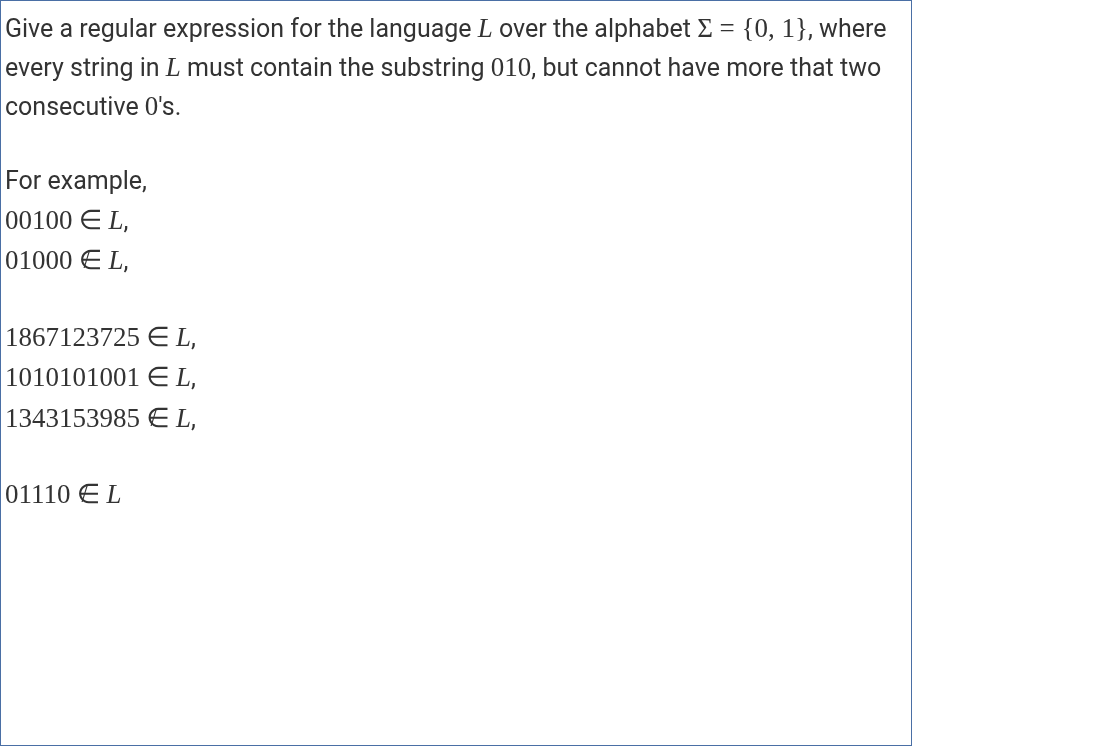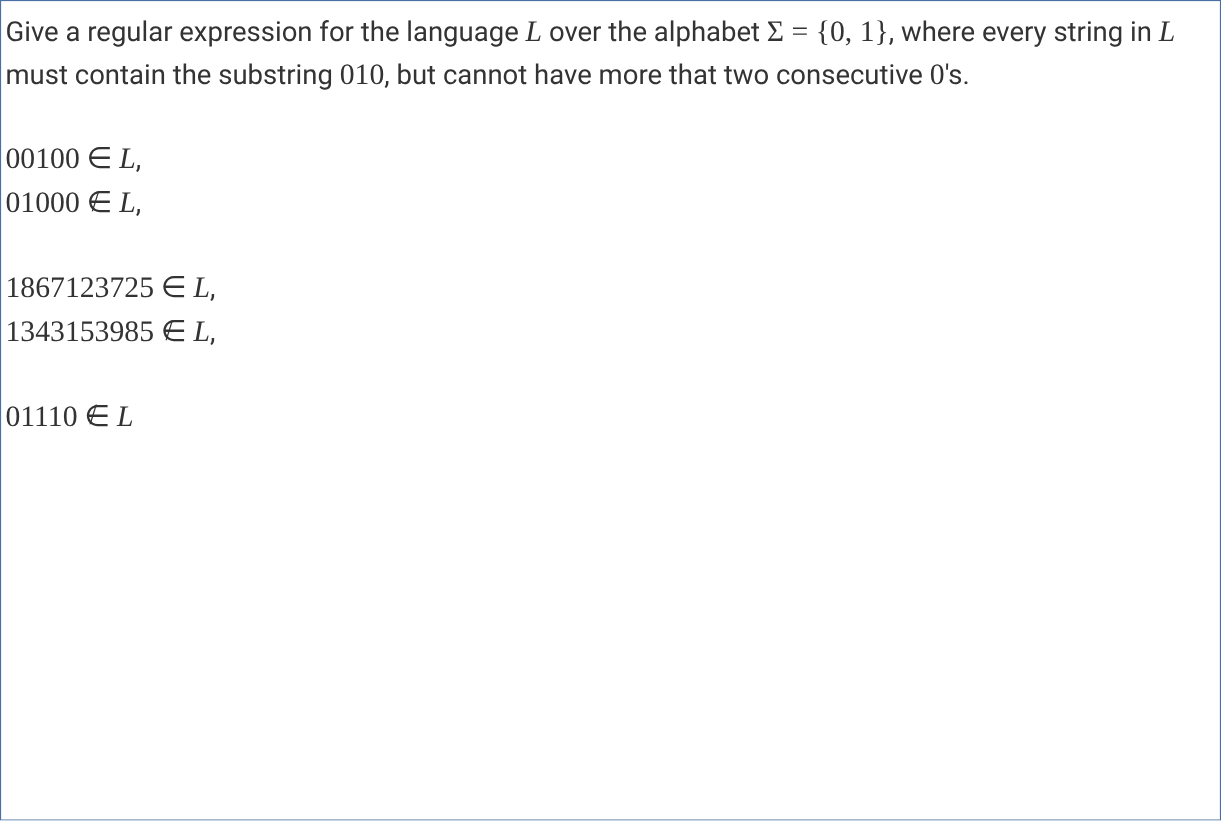--- a/index.html
+++ b/index.html
@@ -8,21 +8,21 @@
       box-sizing: border-box;
     }
     body {
       font-family: -apple-system, BlinkMacSystemFont, "Segoe UI", Roboto, "Helvetica Neue", Arial, sans-serif;
       background: #ffffff;
       width: 1110px;
       height: 746px;
     }
     .container {
       border: 1px solid #4a6fa5;
-      width: 1110px;
+      width: 912px;
       height: 746px;
       padding: 8px 4px;
       font-size: 25px;
       line-height: 1.45;
       color: #333333;
     }
     .math-var {
       font-family: "Times New Roman", Times, serif;
       font-style: italic;
       font-size: 1.08em;
@@ -56,20 +56,21 @@
 </head>
 <body>
 
 <div class="container">
   <div class="para">
     <span>Give a regular expression for the language </span><span class="math-var">L</span><span> over the alphabet </span><span class="math-sym">Σ</span><span class="math-sym"> = </span><span class="math-sym">{0, 1}</span><span>, where every string in </span><span class="math-var">L</span><span> must contain the substring </span><span class="math-sym">010</span><span>, but cannot have more that two consecutive </span><span class="math-sym">0</span><span>'s.</span>
   </div>
 
   <div class="spacer"></div>
 
+  <div class="example-line">For example,</div>
 
 
   <div class="example-line">
     <span class="math-sym">00100</span>
     <span class="math-sym">∈</span>
     <span class="math-var">L</span><span>,</span>
   </div>
 
   <div class="example-line">
     <span class="math-sym">01000</span>
@@ -79,20 +80,25 @@
 
   <div class="spacer"></div>
 
   <div class="example-line">
     <span class="math-sym">1867123725</span>
     <span class="math-sym">∈</span>
     <span class="math-var">L</span><span>,</span>
   </div>
 
 
+  <div class="example-line">
+    <span class="math-sym">1010101001</span>
+    <span class="math-sym">∈</span>
+    <span class="math-var">L</span><span>,</span>
+  </div>
 
   <div class="example-line">
     <span class="math-sym">1343153985</span>
     <span class="rel"><span class="math-sym">∈</span><span class="slash">/</span></span>
     <span class="math-var">L</span><span>,</span>
   </div>
 
   <div class="spacer"></div>
 
   <div class="example-line">

